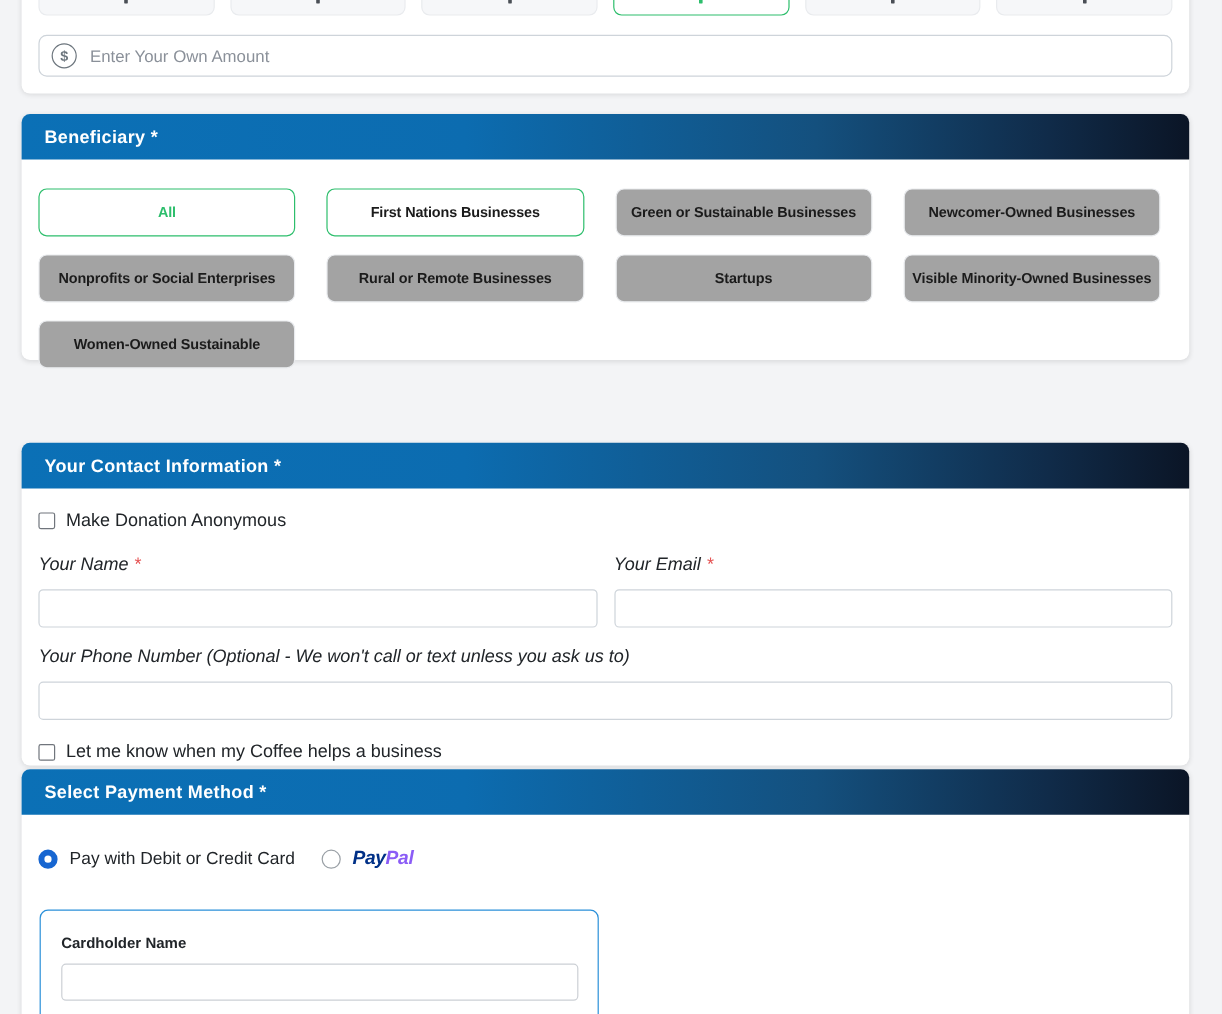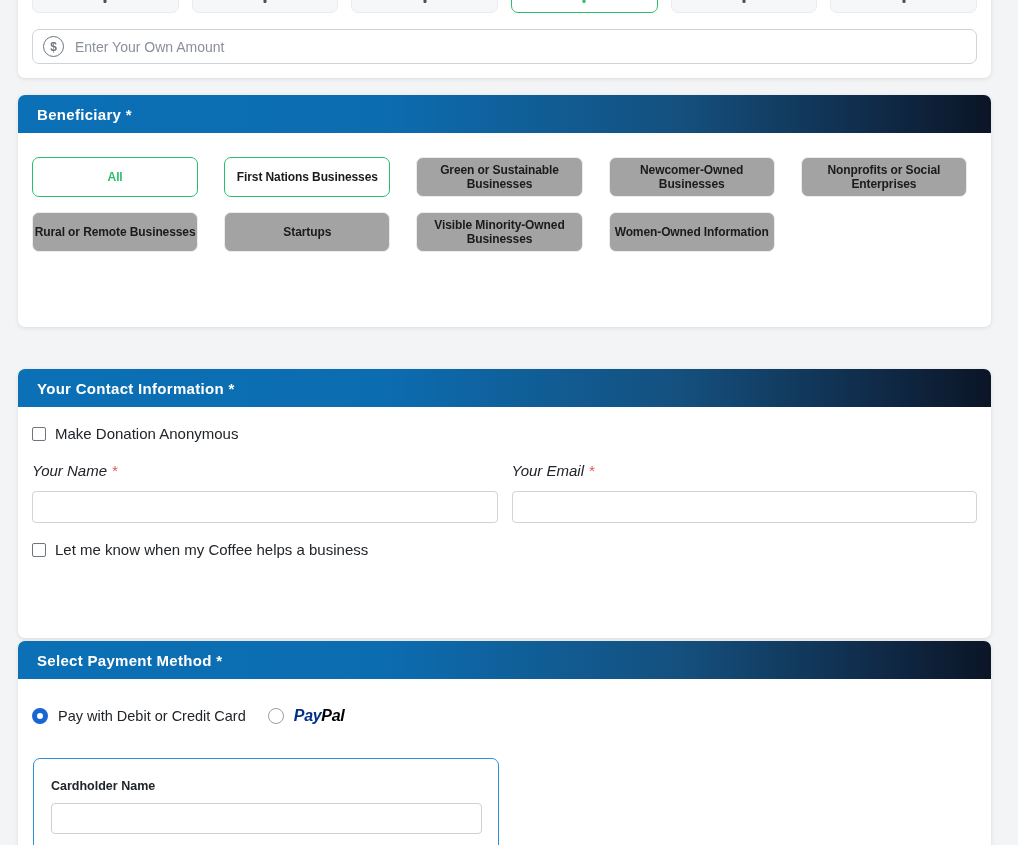--- a/index.html
+++ b/index.html
@@ -7,21 +7,21 @@
   body { font-family:"Liberation Sans", sans-serif; }
   #page {
     position:relative; width:1018px; height:845px; overflow:hidden;
     background:#f3f4f6; margin:0 auto;
   }
   .card {
     position:absolute; left:18px; width:973px; background:#ffffff;
     border-radius:7px; box-shadow:0 1px 4px rgba(0,0,0,.10);
   }
   #card-amount  { top:-45px; height:123px; }
-  #card-benef   { top:95px;  height:232px; }
+  #card-benef   { top:95px;  height:205px; }
   #card-contact { top:369px; height:269px; }
   #card-payment { top:641px; height:280px; }
 
   
   .section-header {
     height:38px; border-radius:7px 7px 0 0; display:flex; align-items:center;
     padding-left:19px;
     background:linear-gradient(90deg,#0b70b6 0%,#0c6cb0 38%,#14507e 68%,#102b49 88%,#0b1526 100%);
   }
   .section-title {
@@ -52,21 +52,21 @@
   .own-amount-input::placeholder { color:#8a9099; }
   .dollar-icon {
     position:absolute; left:11px; top:7px; width:21px; height:21px;
     border:1.6px solid #6c757d; border-radius:50%;
     display:flex; align-items:center; justify-content:center;
     font-size:12px; font-weight:700; color:#6c757d;
   }
 
   
   .benef-grid {
-    display:grid; grid-template-columns:repeat(5,1fr);
+    display:grid; grid-template-columns:repeat(4,1fr);
     gap:15px 26px; padding:24px 24px 16px 14px;
   }
   .benef-btn {
     height:40px; border-radius:7px; background:#a3a3a3; border:1px solid #e9ebee;
     font-family:"Liberation Sans", sans-serif; font-size:12px; font-weight:700;
     color:#1b1b1b; letter-spacing:-.1px; cursor:pointer;
     display:flex; align-items:center; justify-content:center; text-align:center;
   }
   .benef-btn.selected-active { background:#fff; border:1.5px solid #2dbe6c; color:#2dbe6c; }
   .benef-btn.selected { background:#fff; border:1.5px solid #2dbe6c; }
@@ -94,21 +94,21 @@
   .pay-body { padding:28px 14px 0 14px; }
   .radio-row { display:flex; align-items:center; gap:10px;text-align:center; }
   .radio {
     width:16px; height:16px; border-radius:50%; background:#fff; cursor:pointer; flex:0 0 auto;
   }
   .radio.checked { border:5px solid #1766d1; }
   .radio.unchecked { border:1.5px solid #9aa0a6; margin-left:12px; }
   .radio-label { font-size:14.5px; color:#212529; }
   .paypal-logo { font-size:16px; font-weight:700; font-style:italic; letter-spacing:-.3px; cursor:pointer; }
   .paypal-logo .pp1 { color:#003087; }
-  .paypal-logo .pp2 { color:#000000; }
+  .paypal-logo .pp2 { color:#8b5cf6; }
   .cc-box {
     position:absolute; left:15px; top:117px; width:466px; height:170px;
     border:1.5px solid #2b90d9; border-radius:7px; background:#fff;
   }
   .cc-label { font-size:12.5px; font-weight:700; color:#212529; margin:20px 0 0 17px; }
   .cc-input {
     display:block; width:431px; height:31px; margin:10px 0 0 17px;
     border:1px solid #ccd0d5; border-radius:4px; padding:0 10px; font-size:13px;
     outline:none; font-family:"Liberation Sans", sans-serif;
   }
@@ -151,21 +151,21 @@
     </div>
     <div class="benef-grid">
         <button class="benef-btn selected-active">All</button>
         <button class="benef-btn selected">First Nations Businesses</button>
         <button class="benef-btn">Green or Sustainable Businesses</button>
         <button class="benef-btn">Newcomer-Owned Businesses</button>
         <button class="benef-btn">Nonprofits or Social Enterprises</button>
         <button class="benef-btn">Rural or Remote Businesses</button>
         <button class="benef-btn">Startups</button>
         <button class="benef-btn">Visible Minority-Owned Businesses</button>
-        <button class="benef-btn">Women-Owned Information</button>
+        <button class="benef-btn">Women-Owned Sustainable</button>
       </div>
   </div>
 
   <div class="card" id="card-contact">
     <div class="section-header">
       <span class="section-title">Your Contact Information *</span>
     </div>
     <div class="contact-body">
       <div class="check-row">
         <span class="checkbox"></span>
@@ -176,20 +176,24 @@
           <span class="field-label">Your Name</span>
           <span class="field-label req">*</span>
           <input class="text-input" type="text" value="" style="">
         </div>
         <div>
           <span class="field-label">Your Email</span>
           <span class="field-label req">*</span>
           <input class="text-input" type="text" value="" style="">
         </div>
       </div>
+      <div class="phone-block">
+        <span class="field-label">Your Phone Number (Optional - We won't call or text unless you ask us to)</span>
+        <input class="text-input" type="text" value="" style="">
+      </div>
       <div class="check-row notify-row">
         <span class="checkbox"></span>
         <span class="check-label">Let me know when my Coffee helps a business</span>
       </div>
     </div>
   </div>
 
   <div class="card" id="card-payment">
     <div class="section-header">
       <span class="section-title">Select Payment Method *</span>

